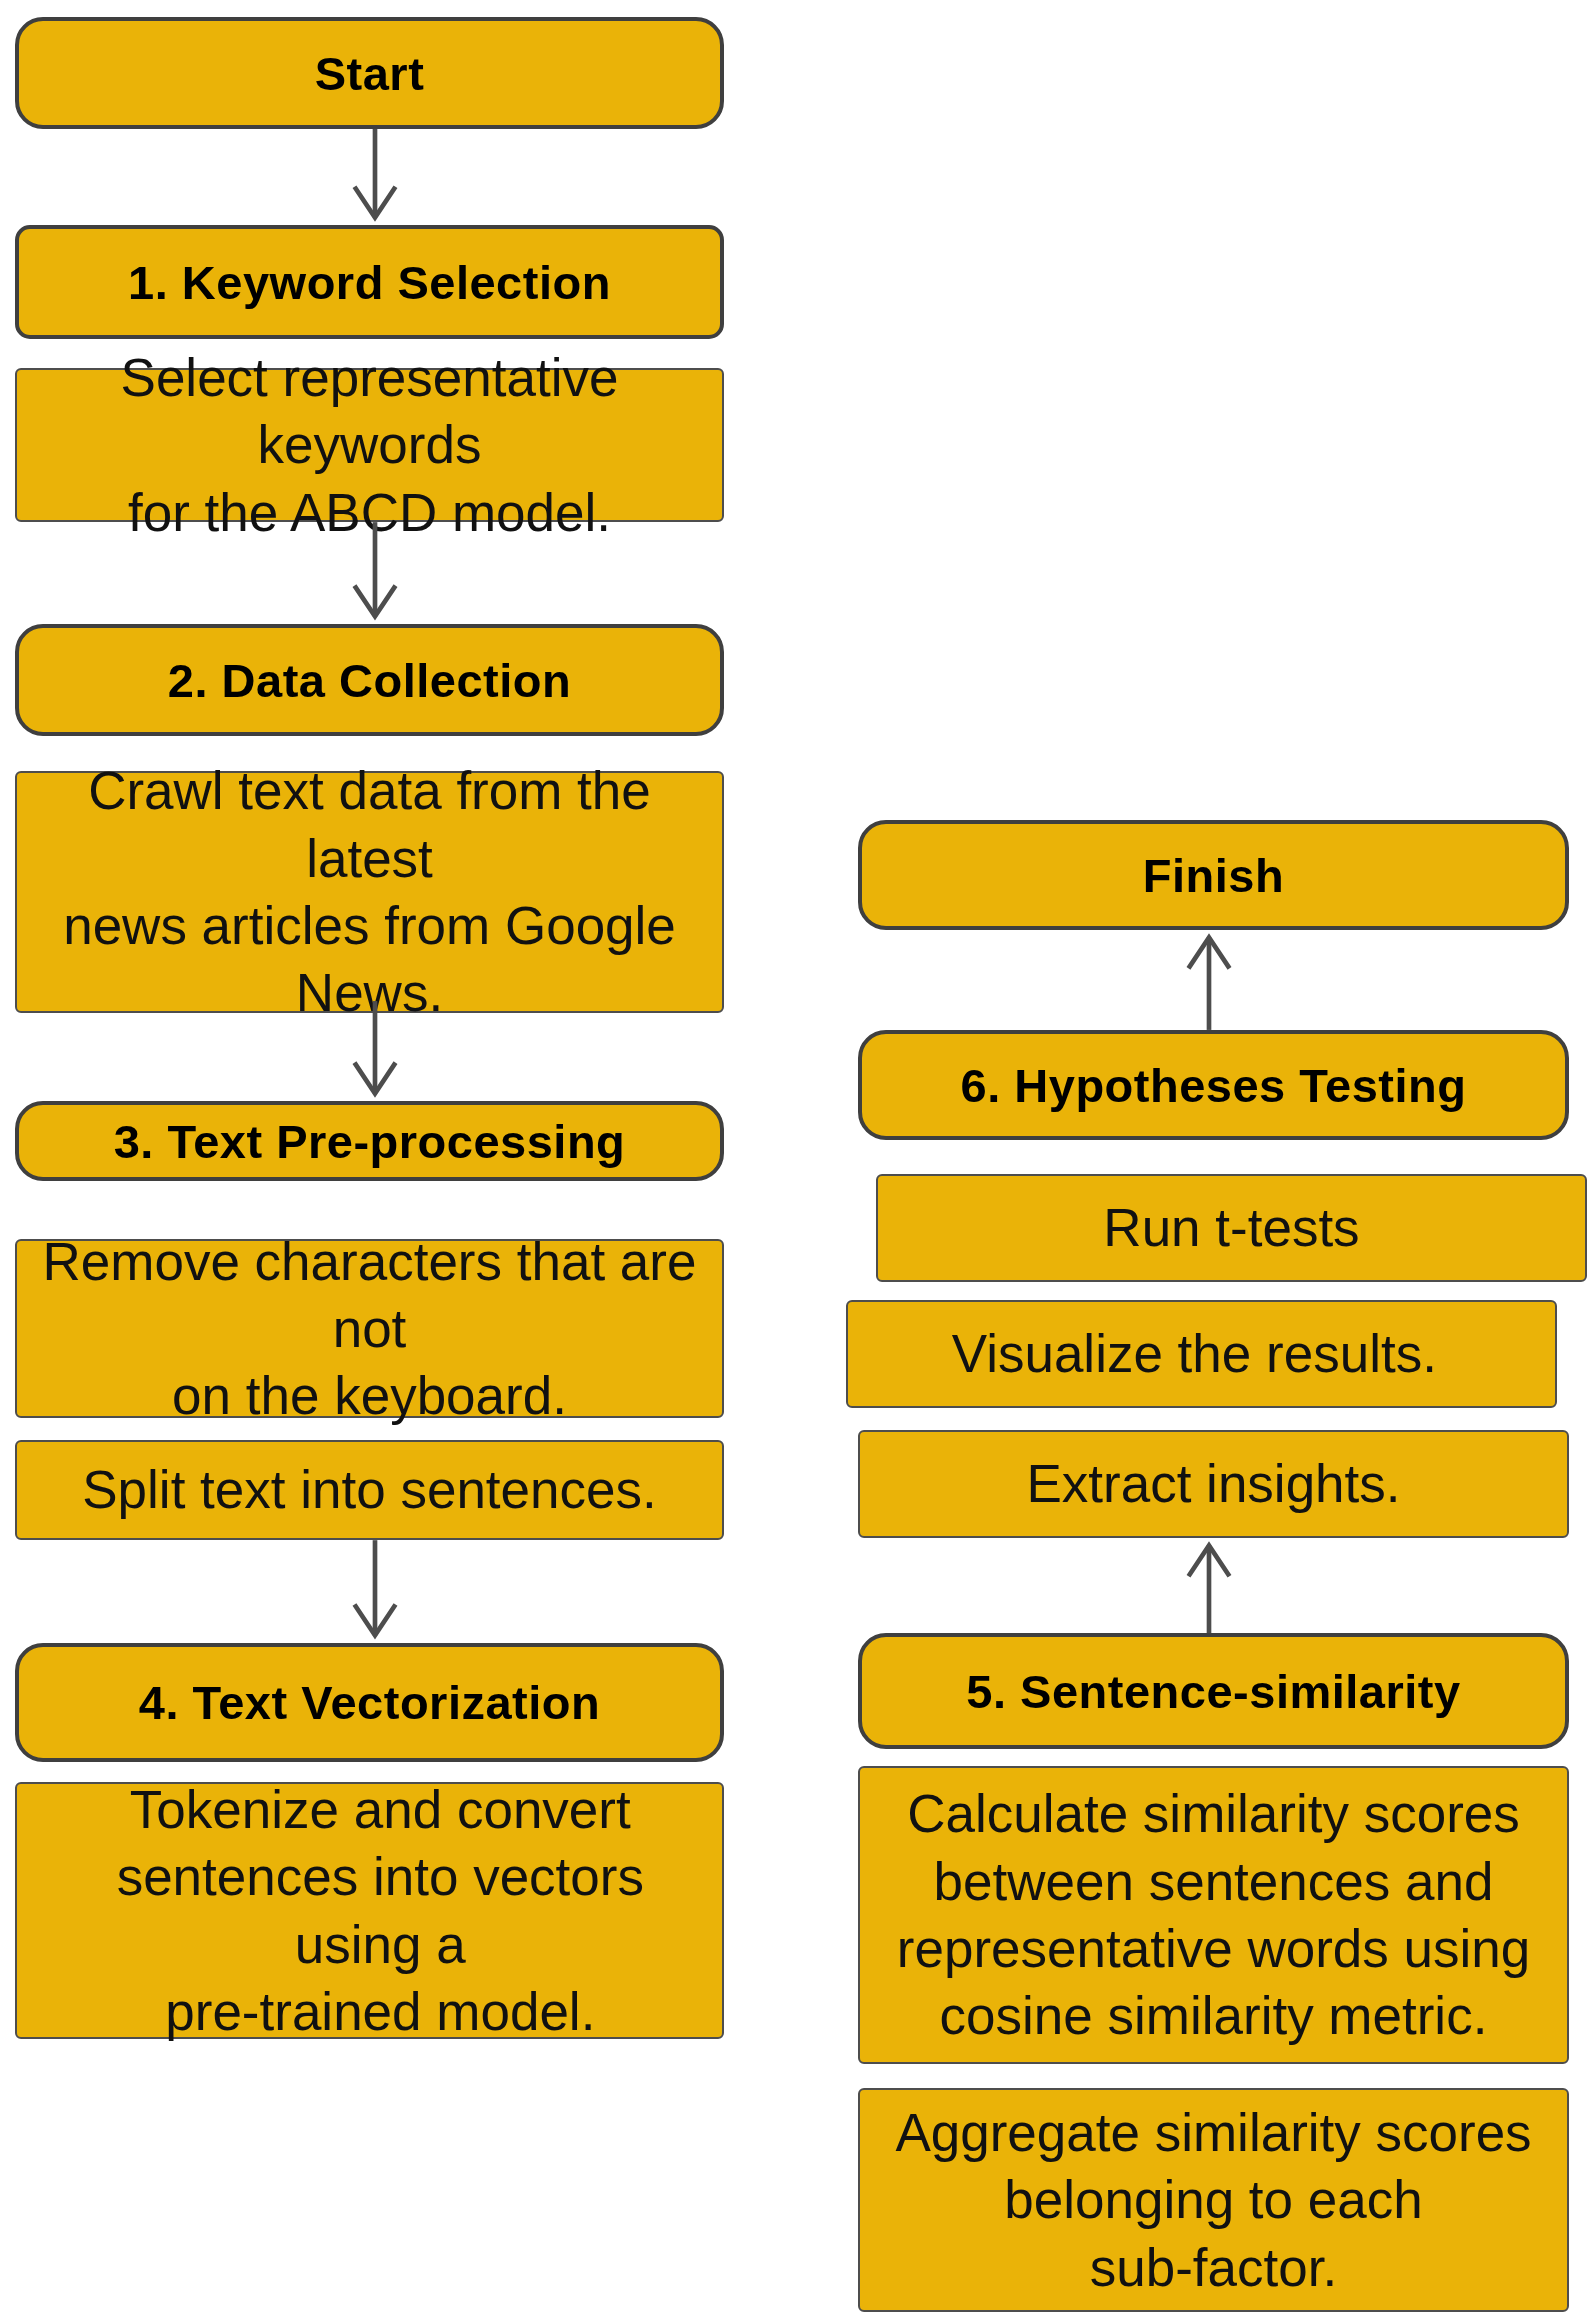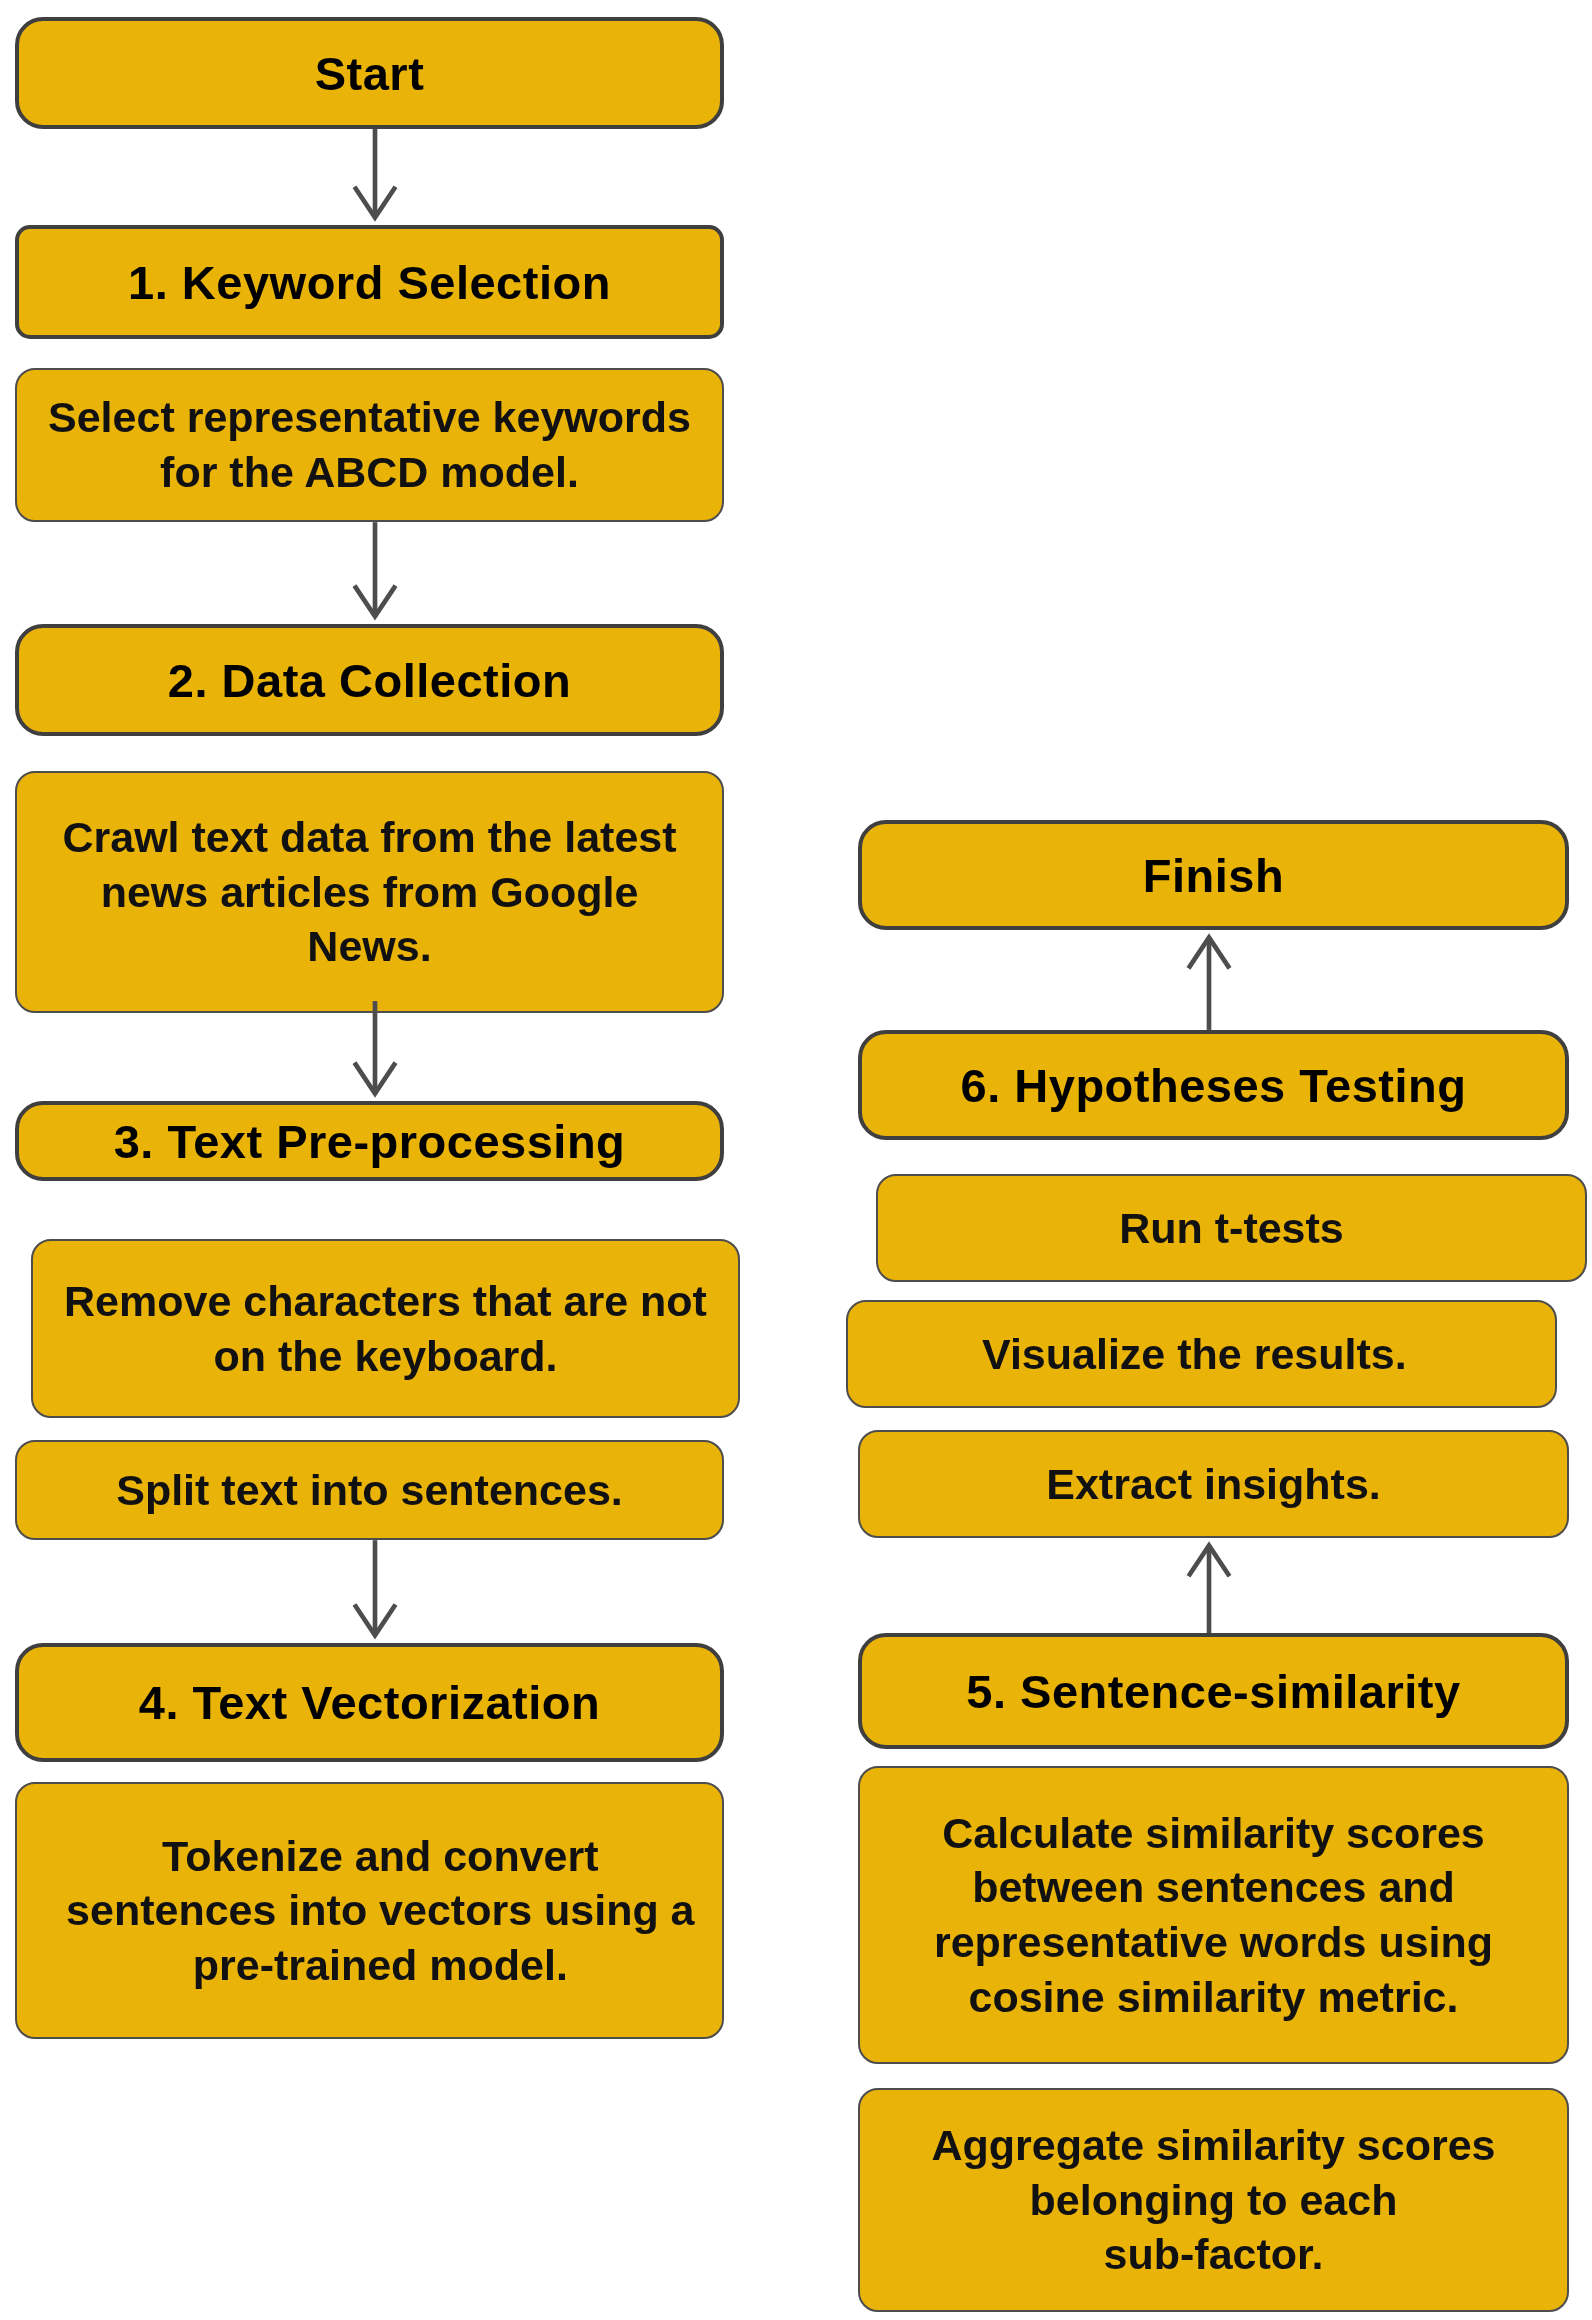--- a/index.html
+++ b/index.html
@@ -25,25 +25,24 @@
   .box.strong{
     border:4.7px solid #3f3f3f;
     border-radius:28px;
     font-weight:bold;
     font-size:47px;
     color:#000000;
     letter-spacing:0.5px;
   }
   .box.light{
     border:2.3px solid #4d4d4d;
-    border-radius:20px;
-    font-size:43px;
+    border-radius:6px;
+    font-size:53px;
     line-height:1.27;
     padding:0 22.4px;
-    font-weight:bold;
   }
   svg.arrow{
     position:absolute;
     overflow:visible;
   }
   svg.arrow line, svg.arrow polyline{
     stroke:#4d4d4d;
     stroke-width:5;
     fill:none;
   }
@@ -76,21 +75,21 @@
 news articles from Google
 News.</div>
 
   <svg class="arrow" width="56" height="100" viewBox="0 0 60 107" style="left:347px; top:1001px;">
     <line x1="30" y1="0" x2="30" y2="99"></line>
     <polyline points="8,66 30,99 52,66"></polyline>
   </svg>
 
   <div class="box strong" style="left:15px; top:1101px; width:709px; height:80px;">3. Text Pre-processing</div>
 
-  <div class="box light" style="left:31px; top:1239px; width:709px; height:179px;">Remove characters that are not
+  <div class="box light" style="left:15px; top:1239px; width:709px; height:179px;">Remove characters that are not
 on the keyboard.</div>
 
   <div class="box light" style="left:15px; top:1440px; width:709px; height:100px;">Split text into sentences.</div>
 
   <svg class="arrow" width="56" height="103" viewBox="0 0 60 110" style="left:347px; top:1540px;">
     <line x1="30" y1="0" x2="30" y2="102"></line>
     <polyline points="8,69 30,102 52,69"></polyline>
   </svg>
 
   <div class="box strong" style="left:15px; top:1643px; width:709px; height:119px;">4. Text Vectorization</div>

